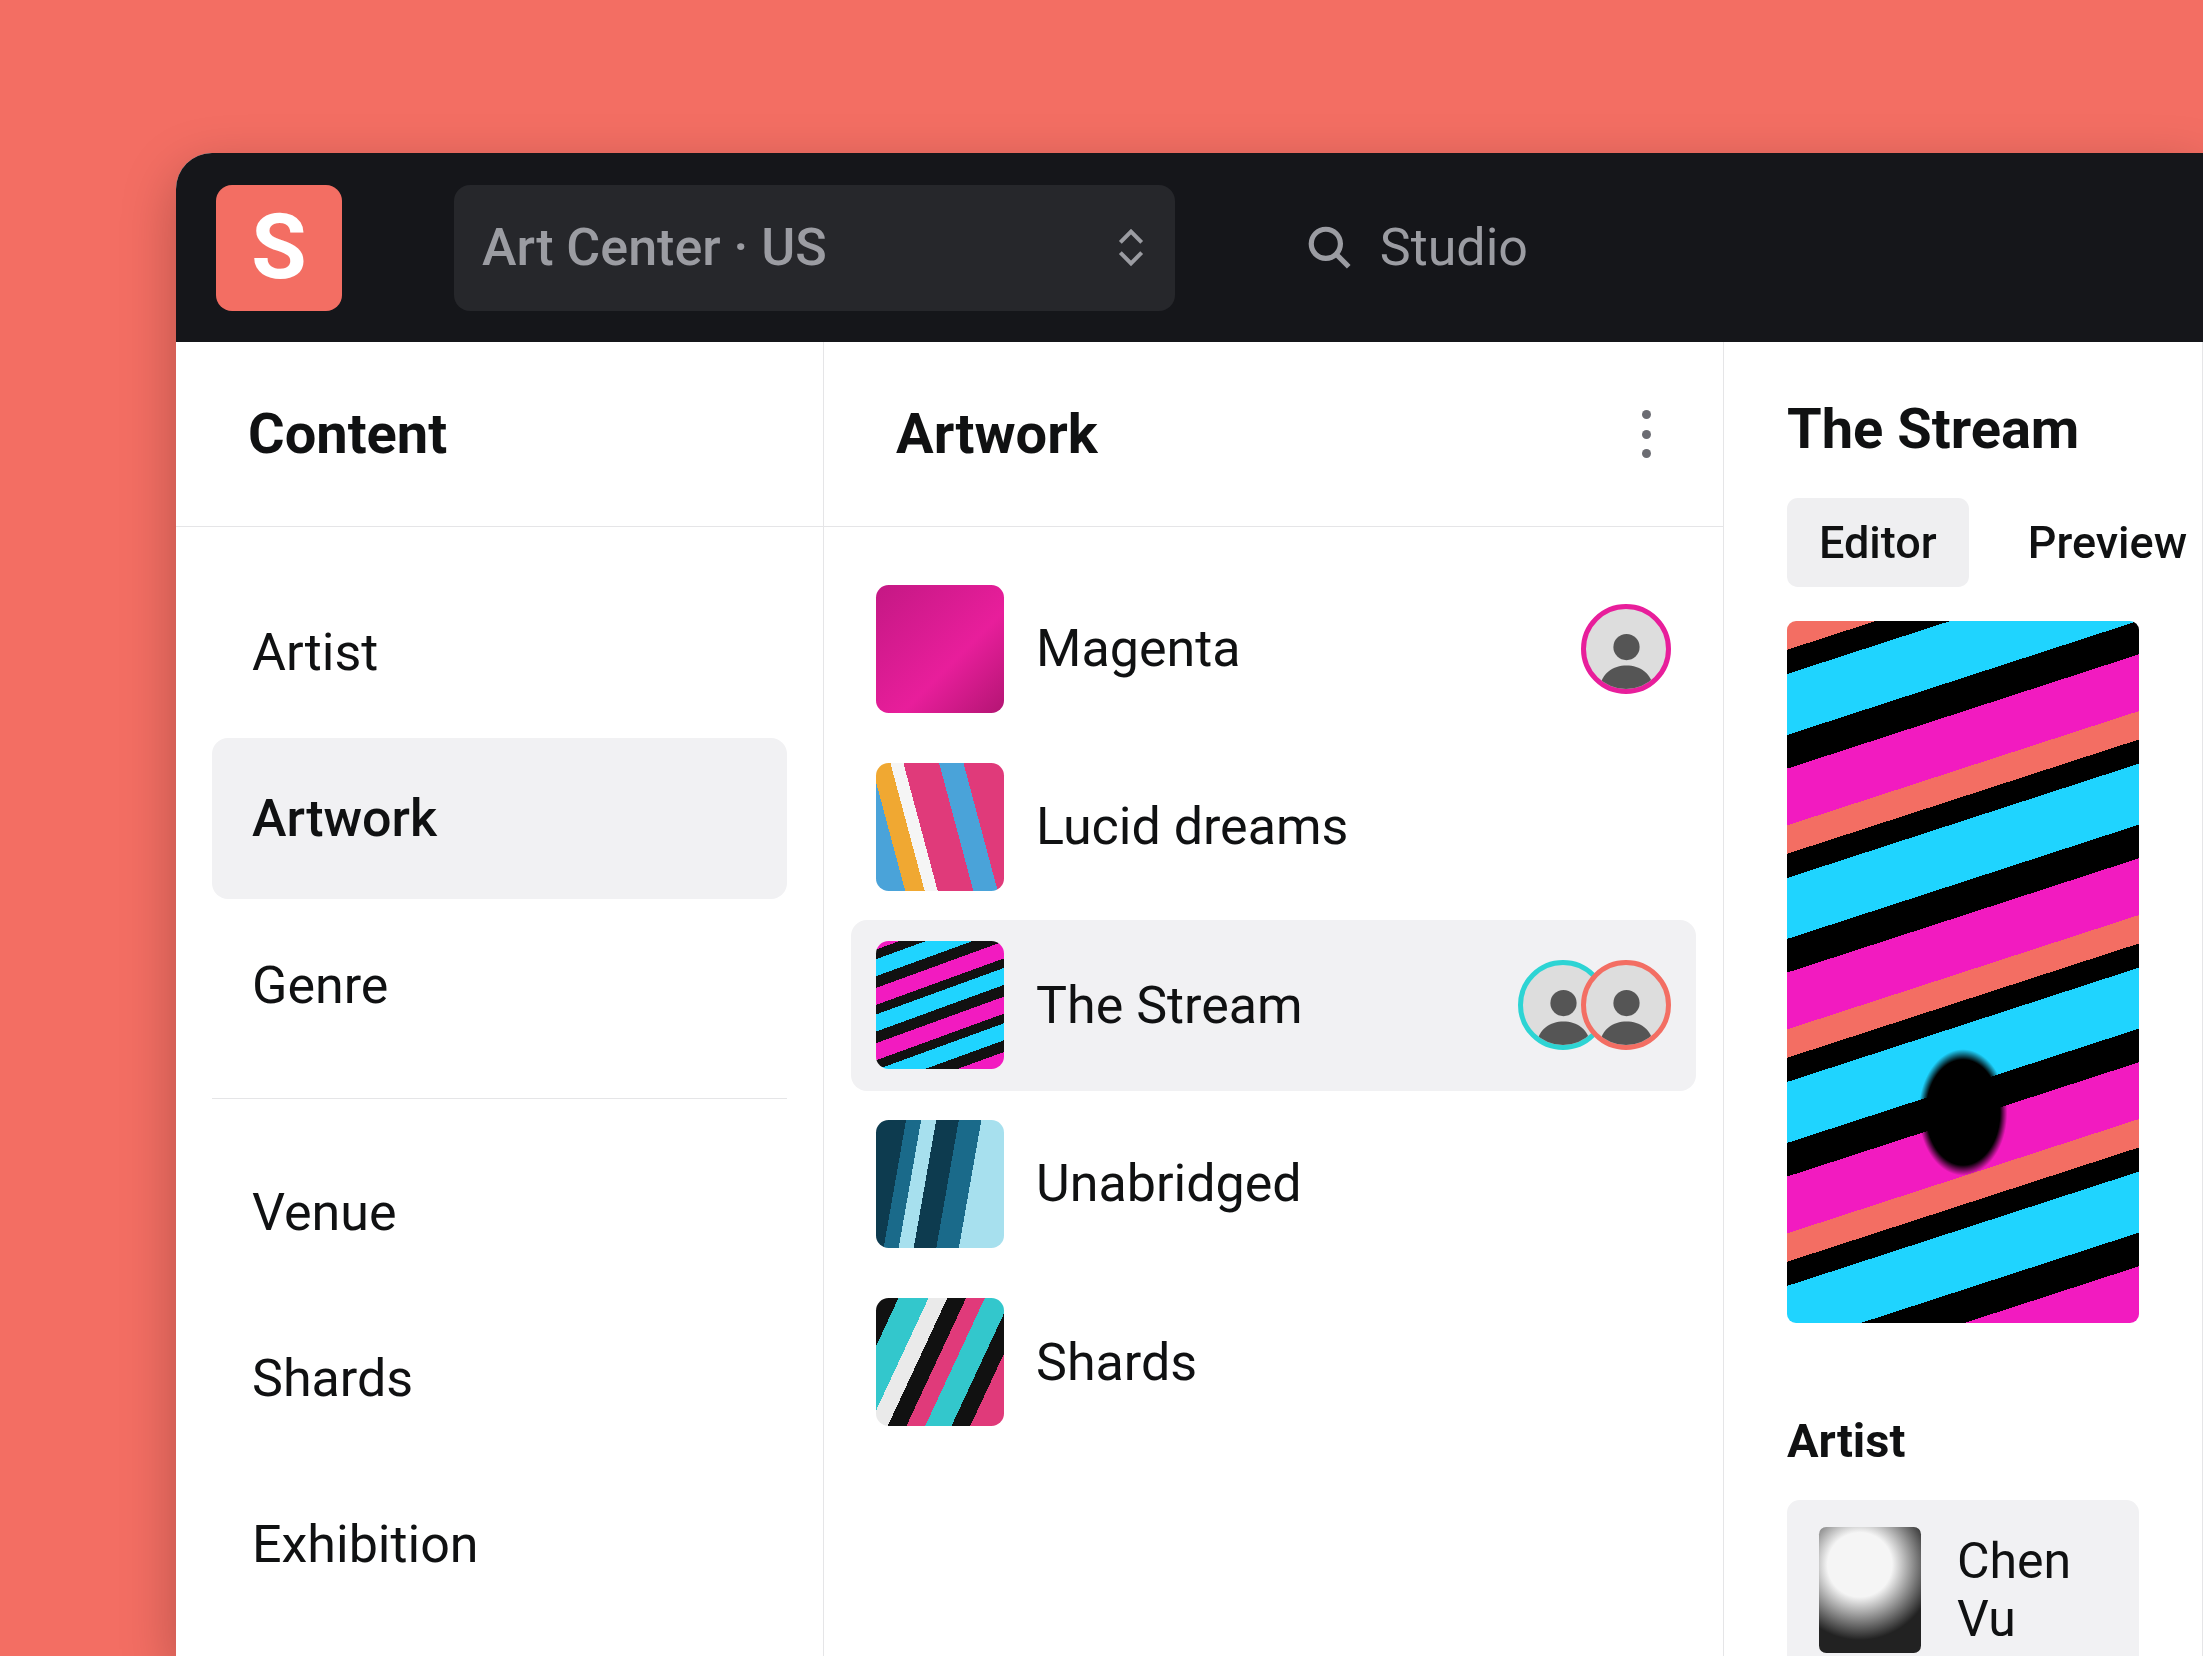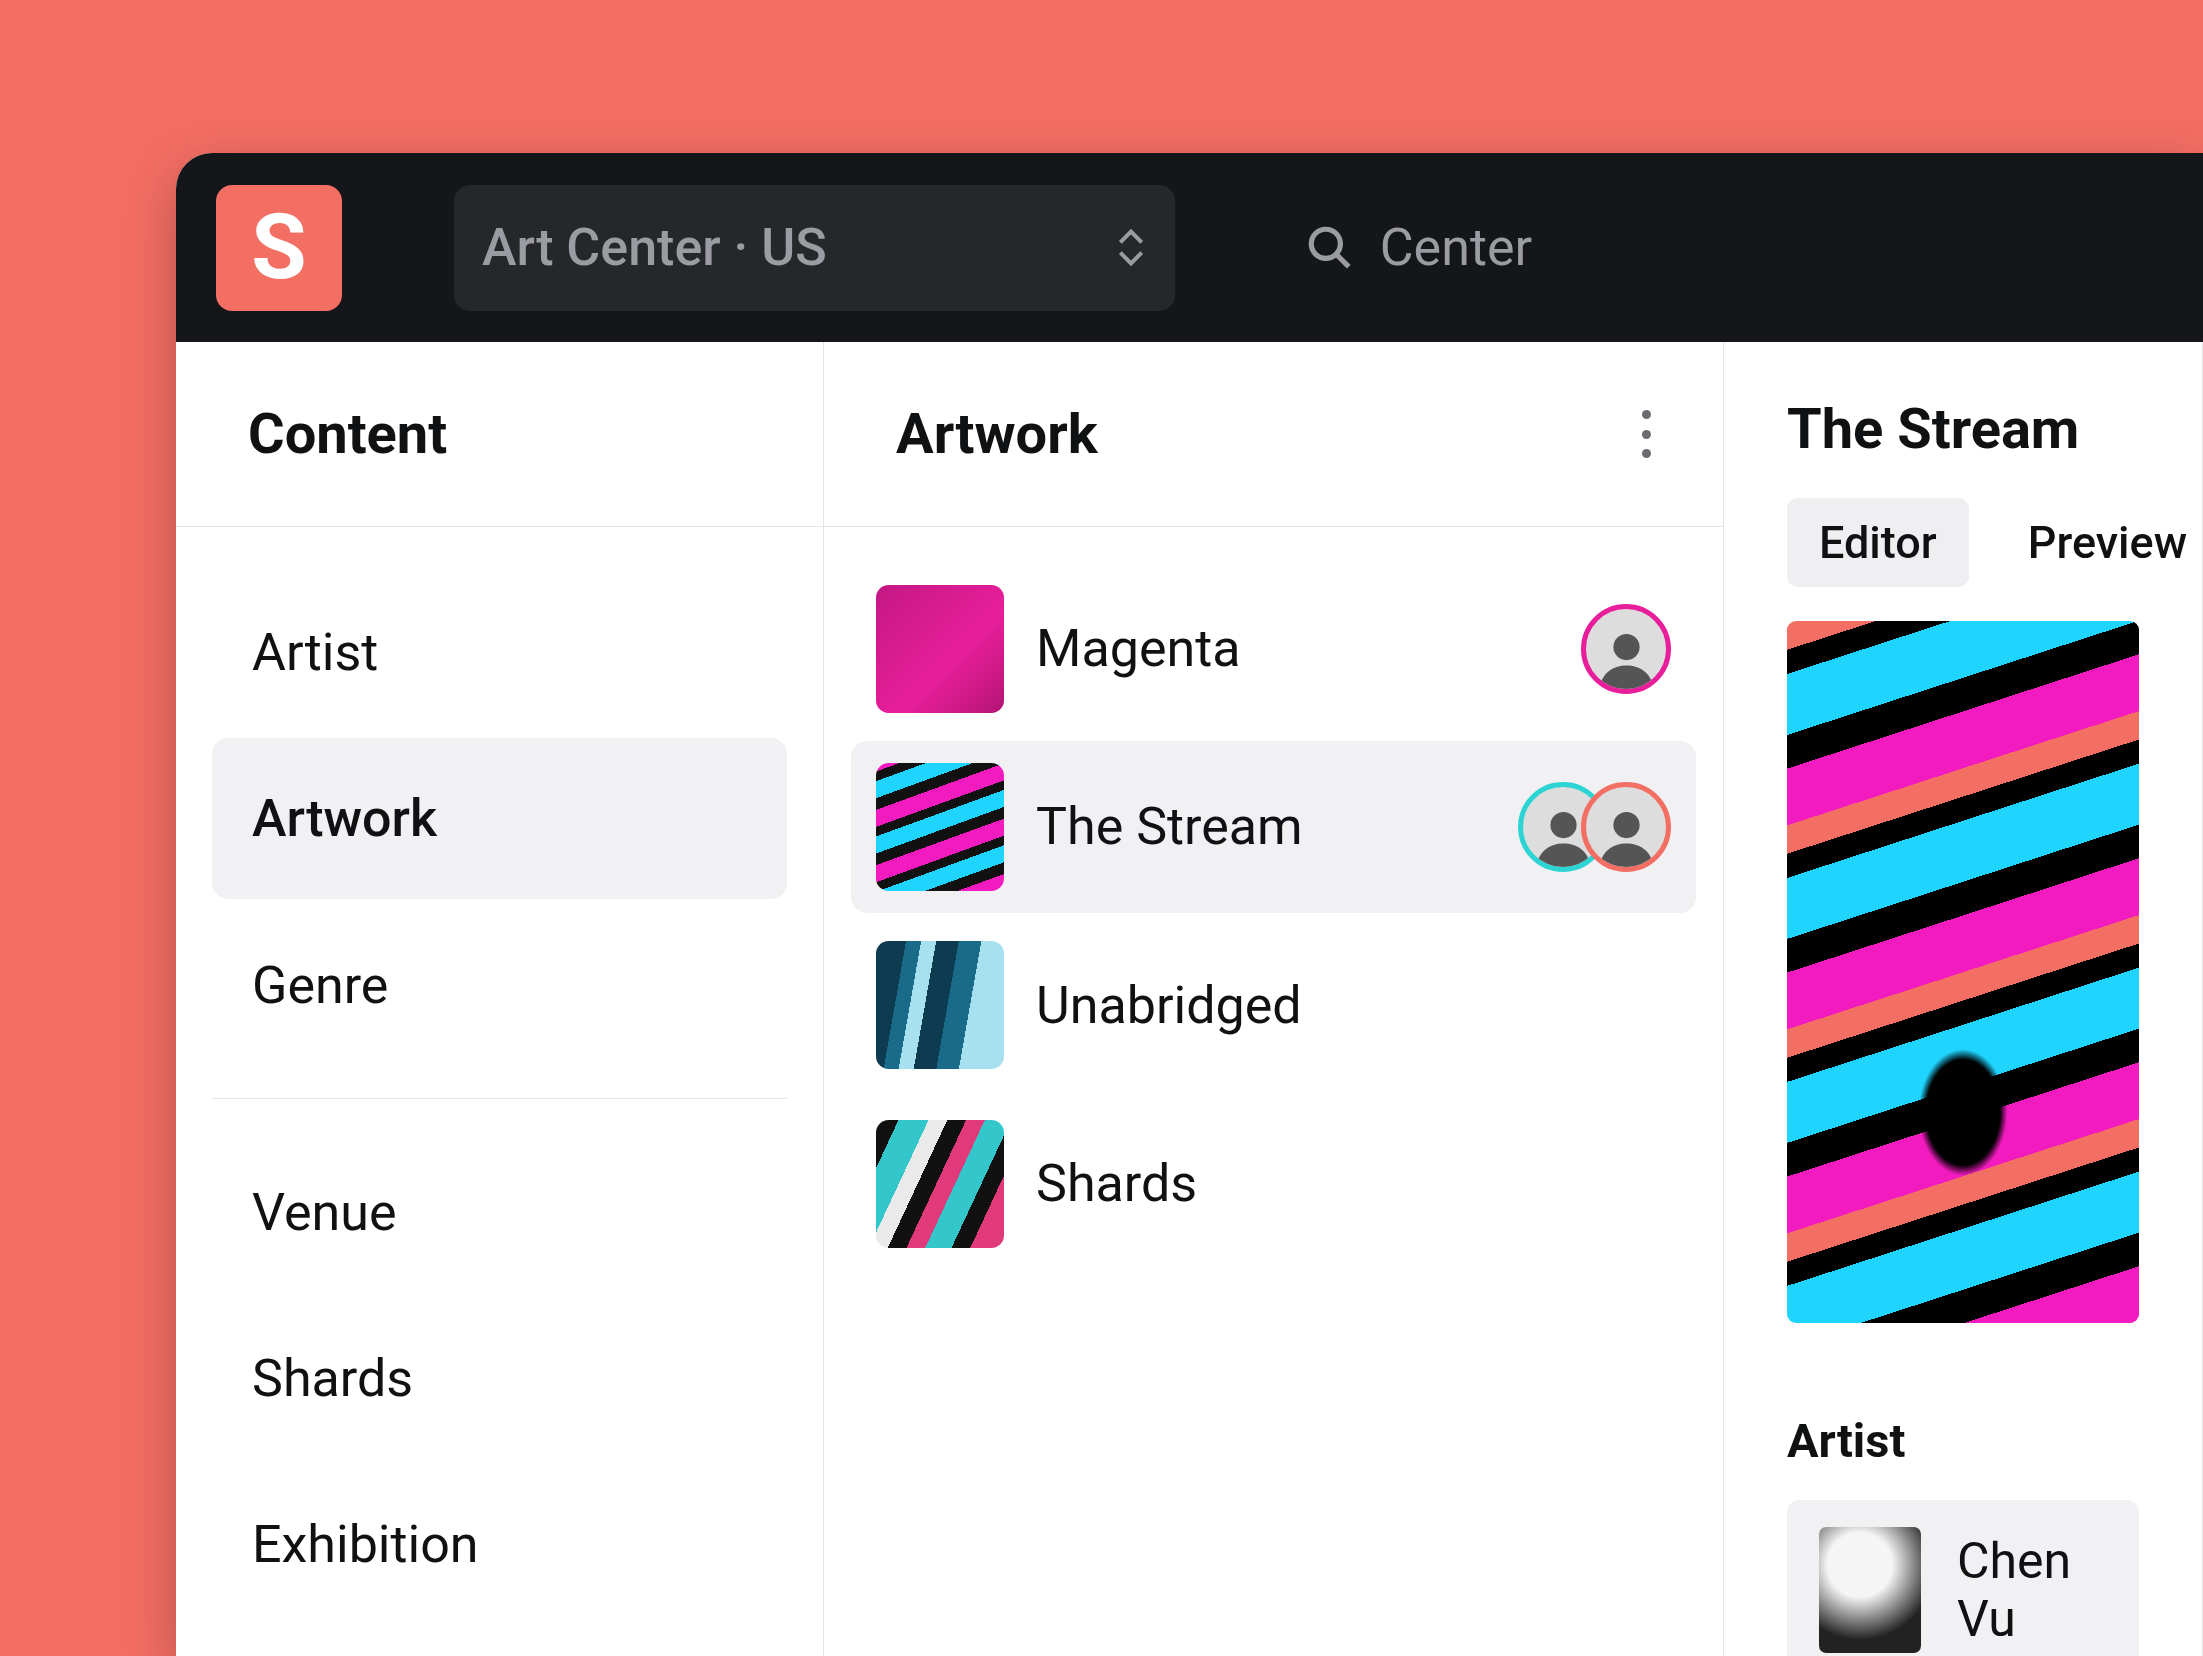--- a/index.html
+++ b/index.html
@@ -294,21 +294,21 @@
               <path d="M4 2 L12 10 L20 2"></path>
             </svg>
         </span>
       </div>
 
       <div class="search-wrap">
         <svg viewBox="0 0 24 24" fill="none" stroke-width="2.5">
           <circle cx="10" cy="10" r="7"></circle>
             <line x1="15" y1="15" x2="21" y2="21"></line>
         </svg>
-        <span class="search-text">Center</span>
+        <span class="search-text">Studio</span>
       </div>
     </div>
 
     <div class="body">
 
       <div class="col col-content">
         <div class="panel-header">
           <div class="panel-title">Content</div>
         </div>
         <div class="nav-list">
@@ -336,20 +336,24 @@
               <div class="art-thumb thumb-magenta"></div>
               <div class="art-label">Magenta</div>
               <div class="avatar-stack">
                 <div class="avatar magenta">
                   <svg viewBox="0 0 24 24" fill="#555">
                     <circle cx="12" cy="8" r="5"></circle>
                     <path d="M2 24c0-6 5-9 10-9s10 3 10 9z"></path>
                   </svg>
                 </div>
               </div>
+            </div>
+            <div class="art-item">
+              <div class="art-thumb thumb-lucid"></div>
+              <div class="art-label">Lucid dreams</div>
             </div>
             <div class="art-item active">
               <div class="art-thumb thumb-stream"></div>
               <div class="art-label">The Stream</div>
               <div class="avatar-stack">
                 <div class="avatar orange">
                   <svg viewBox="0 0 24 24" fill="#555">
                     <circle cx="12" cy="8" r="5"></circle>
                     <path d="M2 24c0-6 5-9 10-9s10 3 10 9z"></path>
                   </svg>

